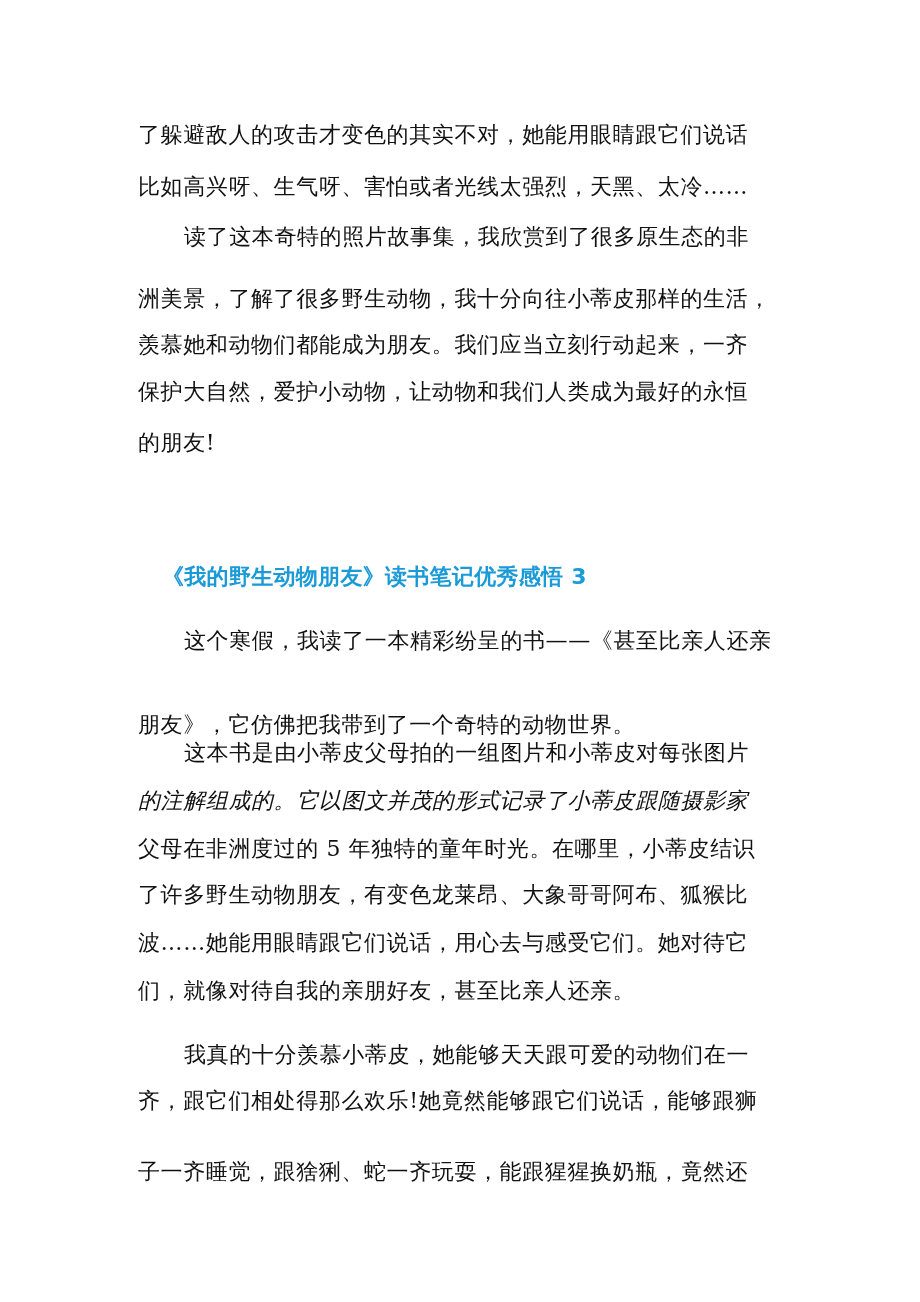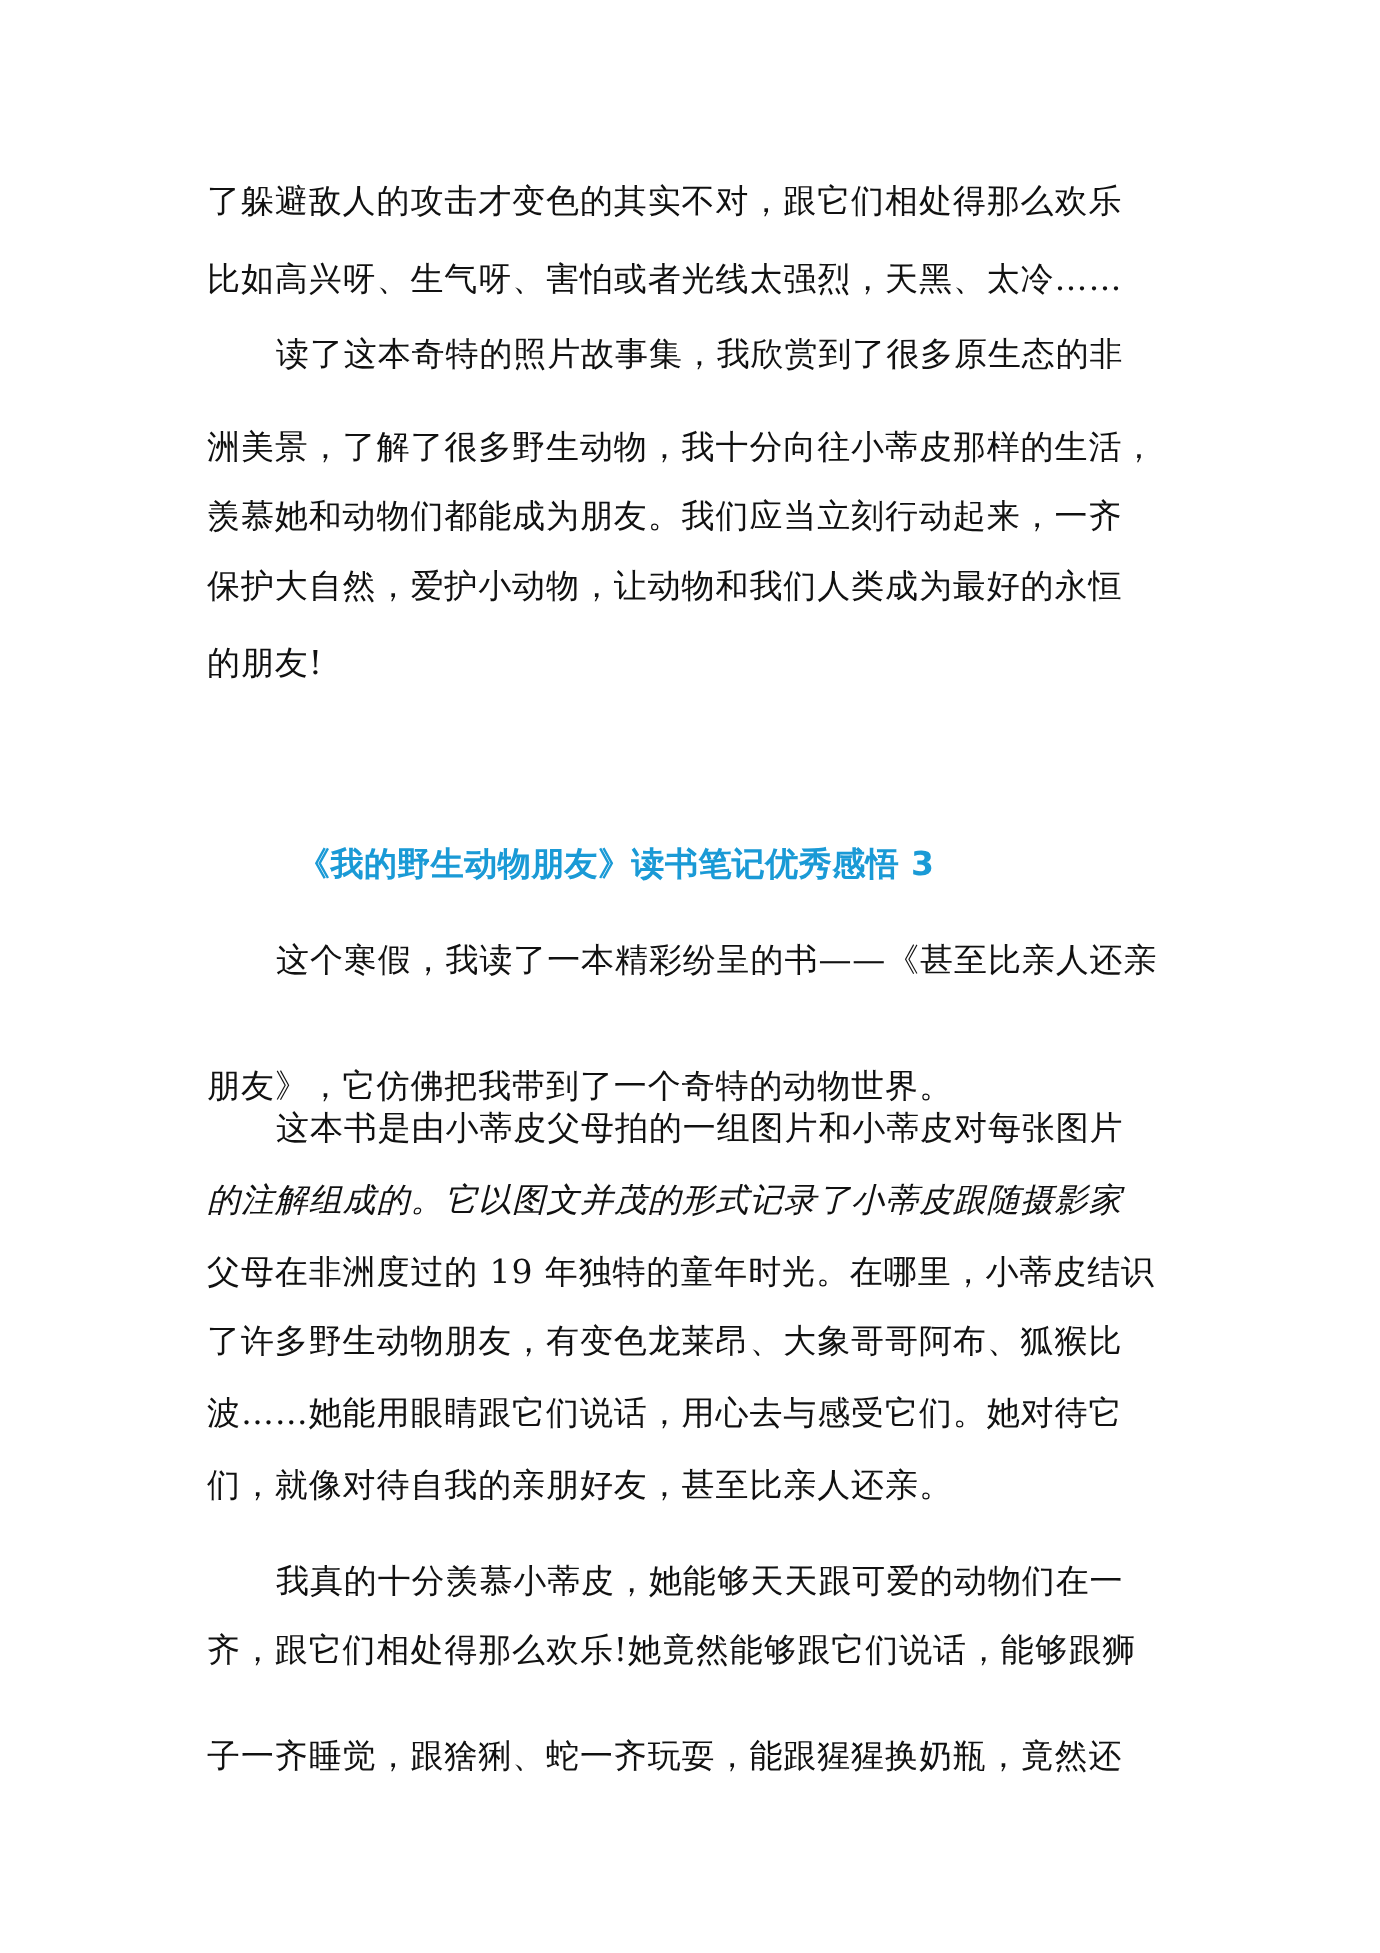--- a/index.html
+++ b/index.html
@@ -43,43 +43,43 @@
       color: #1a9ad6;
       letter-spacing: 0.3px;
     }
   </style>
 </head>
 <body>
 
 <div class="page">
 
   <div>
-    <div class="line" style="top:120px;">了躲避敌人的攻击才变色的其实不对，跟它们相处得那么欢乐</div>
+    <div class="line" style="top:120px;">了躲避敌人的攻击才变色的其实不对，她能用眼睛跟它们说话</div>
     <div class="line" style="top:172px;">比如高兴呀、生气呀、害怕或者光线太强烈，天黑、太冷……</div>
   </div>
 
   <div>
     <div class="line indent" style="top:222px;">读了这本奇特的照片故事集，我欣赏到了很多原生态的非</div>
     <div class="line" style="top:284px;">洲美景，了解了很多野生动物，我十分向往小蒂皮那样的生活，</div>
     <div class="line" style="top:330px;">羡慕她和动物们都能成为朋友。我们应当立刻行动起来，一齐</div>
     <div class="line" style="top:377px;">保护大自然，爱护小动物，让动物和我们人类成为最好的永恒</div>
     <div class="line" style="top:428px;">的朋友!</div>
   </div>
 
-  <div class="heading" style="top:562px;margin-left:36px;">《我的野生动物朋友》读书笔记优秀感悟 3</div>
+  <div class="heading" style="top:562px;">《我的野生动物朋友》读书笔记优秀感悟 3</div>
 
   <div>
     <div class="line indent" style="top:626px;">这个寒假，我读了一本精彩纷呈的书——《甚至比亲人还亲</div>
     <div class="line" style="top:674px;margin-top:36px;">朋友》，它仿佛把我带到了一个奇特的动物世界。</div>
   </div>
 
   <div>
     <div class="line indent" style="top:738px;text-align:center;">这本书是由小蒂皮父母拍的一组图片和小蒂皮对每张图片</div>
     <div class="line" style="top:786px;font-style:italic;">的注解组成的。它以图文并茂的形式记录了小蒂皮跟随摄影家</div>
-    <div class="line" style="top:834px;">父母在非洲度过的 19 年独特的童年时光。在哪里，小蒂皮结识</div>
+    <div class="line" style="top:834px;">父母在非洲度过的 5 年独特的童年时光。在哪里，小蒂皮结识</div>
     <div class="line" style="top:880px;">了许多野生动物朋友，有变色龙莱昂、大象哥哥阿布、狐猴比</div>
     <div class="line" style="top:928px;">波……她能用眼睛跟它们说话，用心去与感受它们。她对待它</div>
     <div class="line" style="top:976px;">们，就像对待自我的亲朋好友，甚至比亲人还亲。</div>
   </div>
 
   <div>
     <div class="line indent" style="top:1040px;">我真的十分羡慕小蒂皮，她能够天天跟可爱的动物们在一</div>
     <div class="line" style="top:1086px;">齐，跟它们相处得那么欢乐!她竟然能够跟它们说话，能够跟狮</div>
     <div class="line" style="top:1157px;">子一齐睡觉，跟猞猁、蛇一齐玩耍，能跟猩猩换奶瓶，竟然还</div>
   </div>

